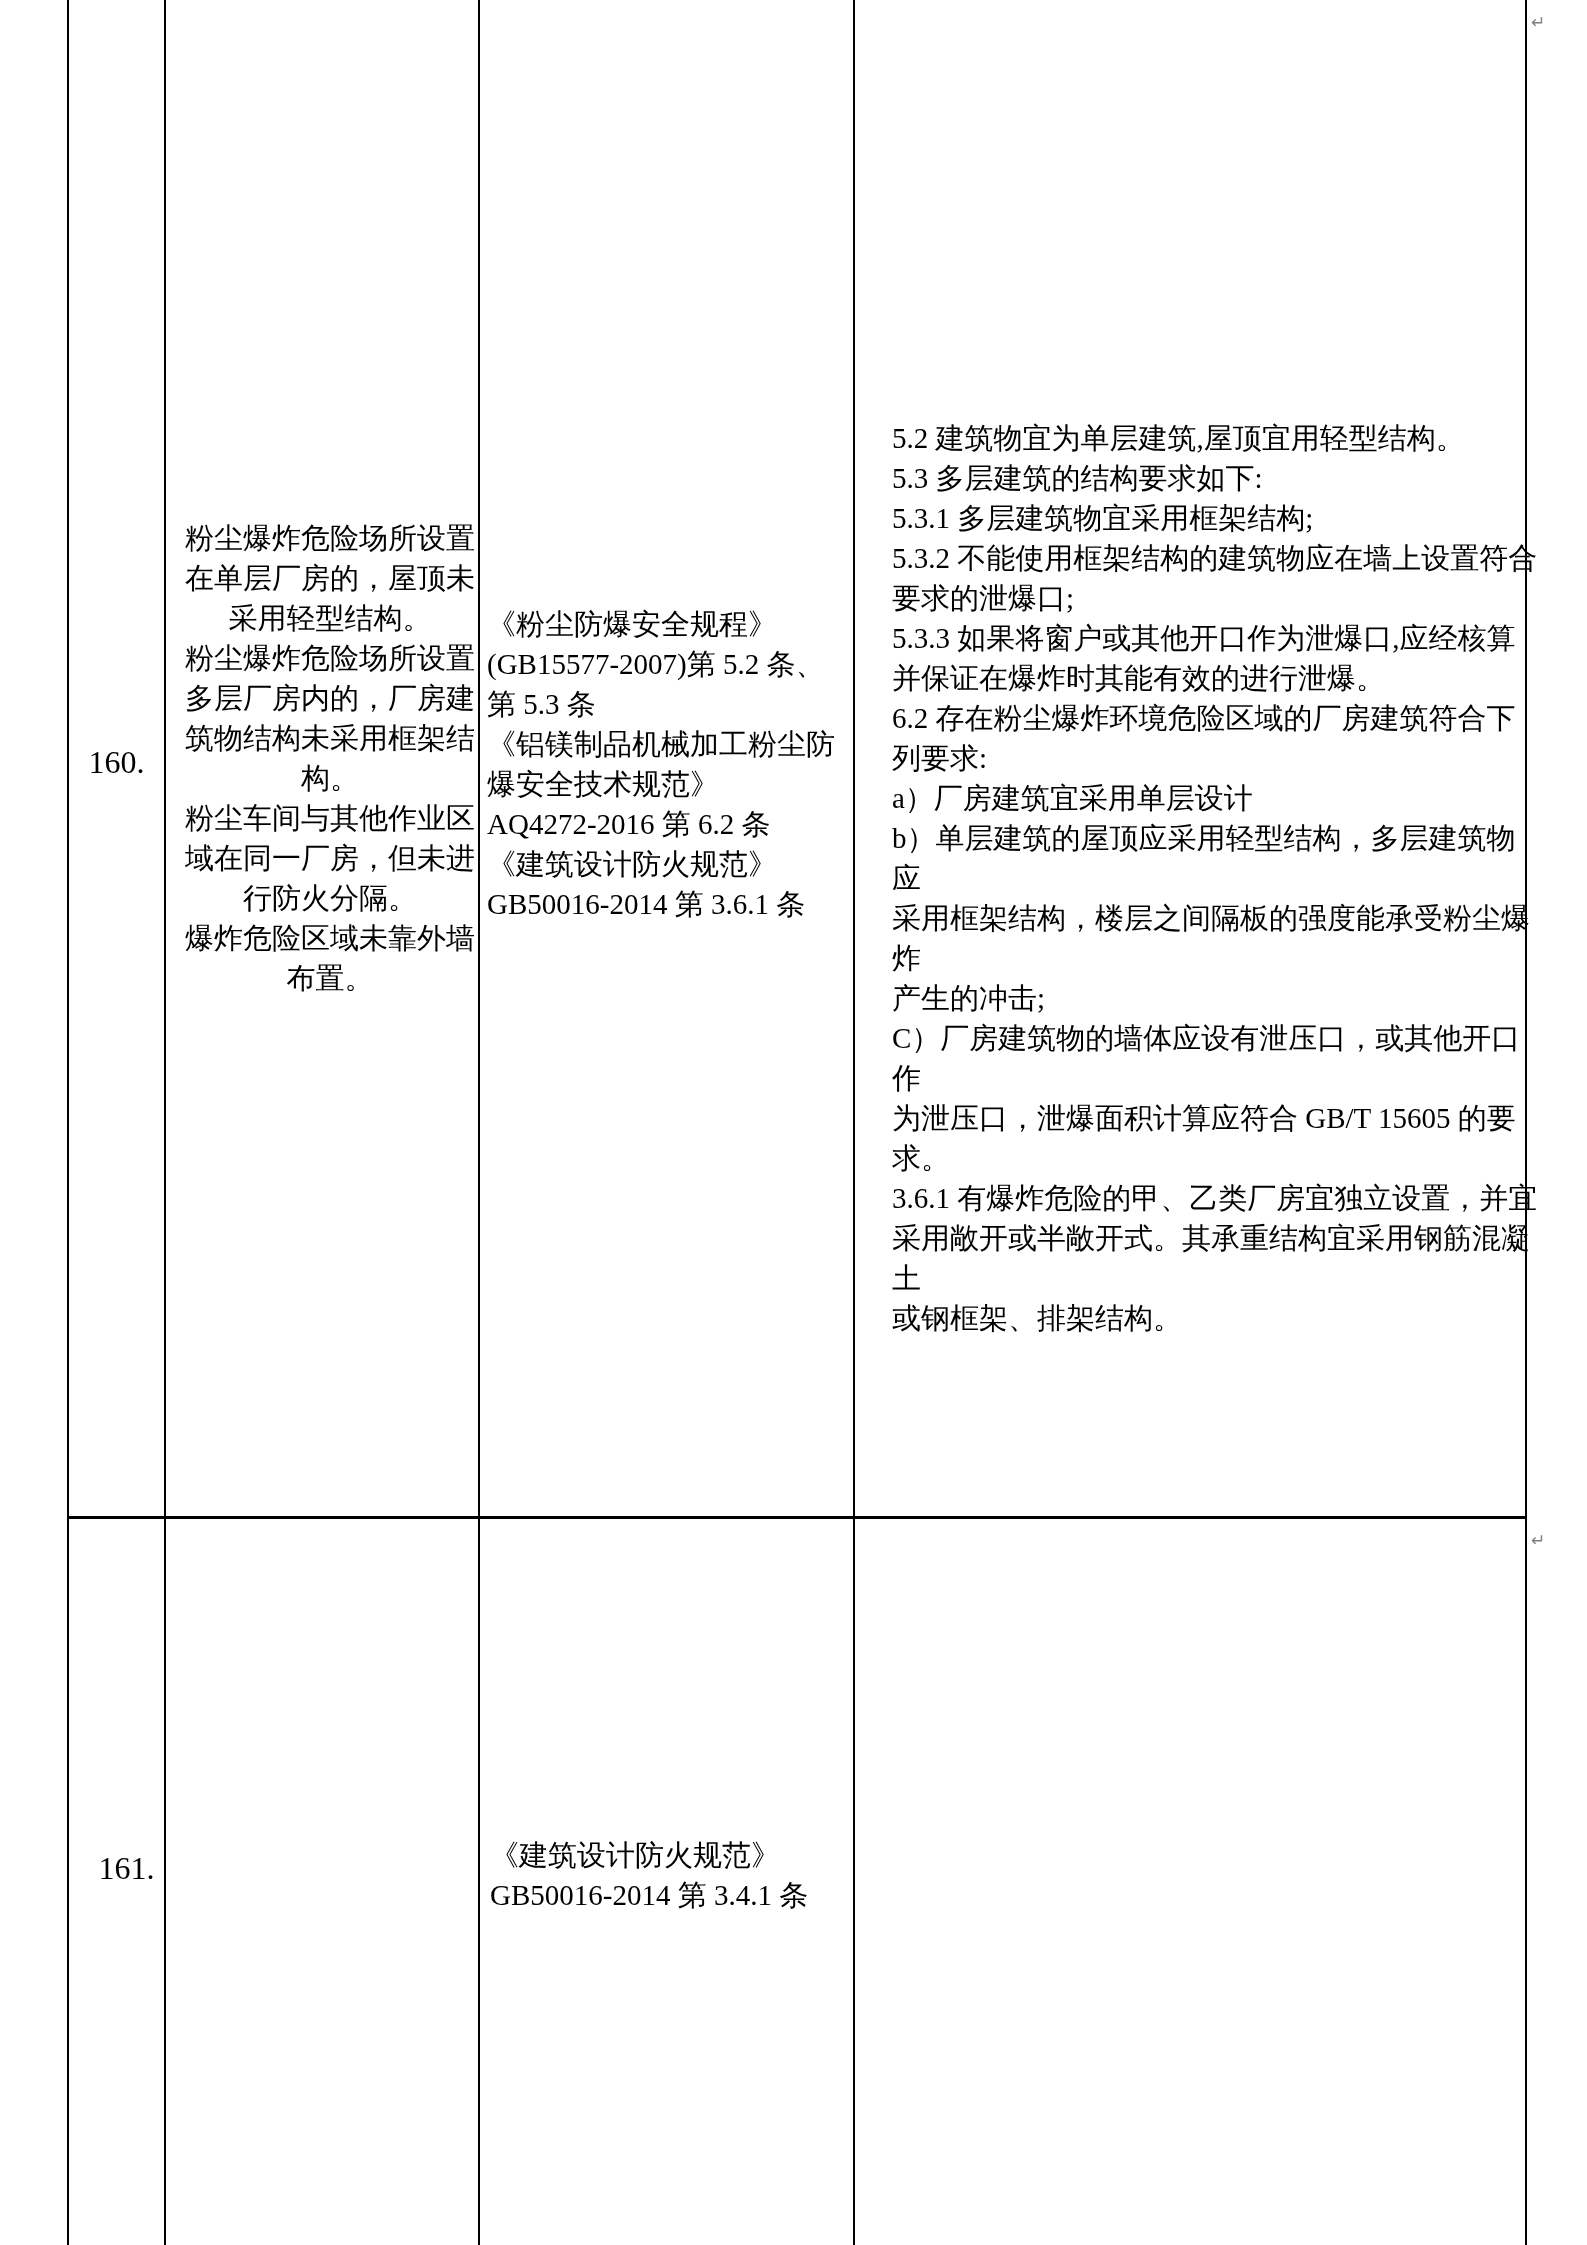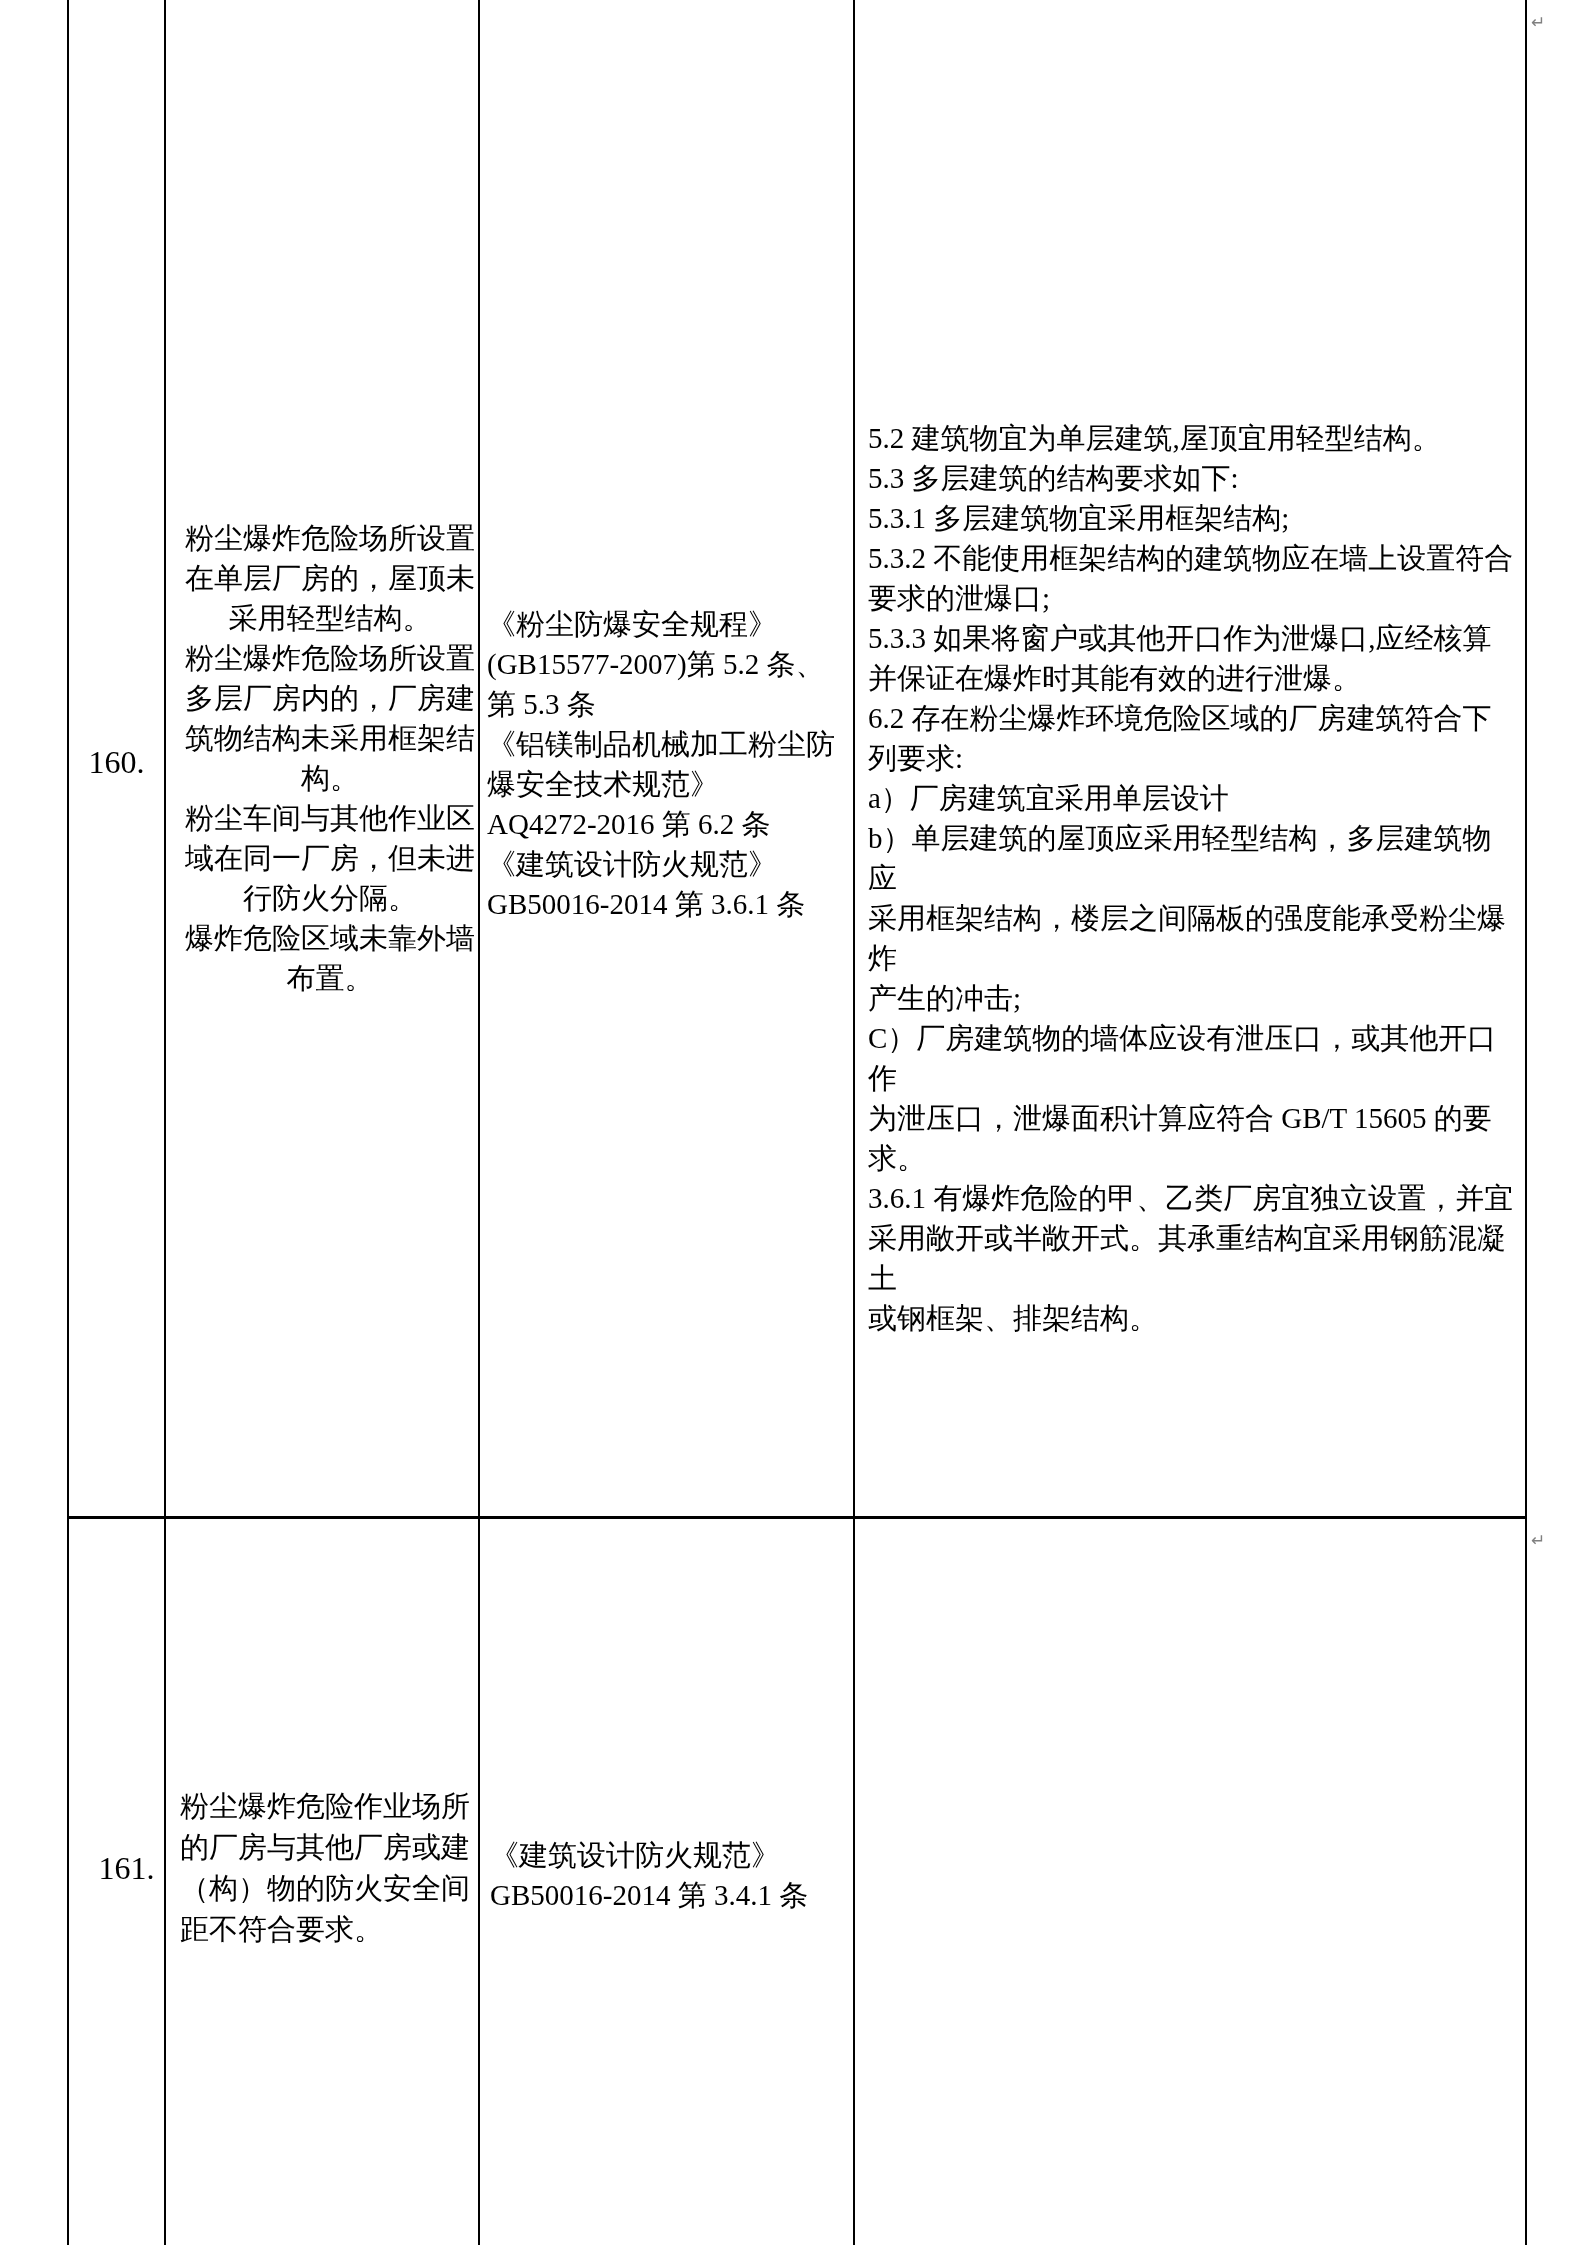--- a/index.html
+++ b/index.html
@@ -40,21 +40,21 @@
     position: absolute;
     font-size: 32px;
     line-height: 34px;
     text-align: center;
     color: #000000;
   }
   
   .r160-num  { left: 68px;  top: 745px;  width: 97px; }
   .r160-desc { left: 180px; top: 518px;  width: 300px; text-align: center; }
   .r160-basis{ left: 487px; top: 604px;  width: 362px; }
-  .r160-req  { left: 868px; top: 418px;  width: 650px; }
+  .r160-req  { left: 892px; top: 418px;  width: 650px; }
   
   .r161-num  { left: 78px;  top: 1851px; width: 97px; }
   .r161-desc { left: 180px; top: 1786px; width: 300px; line-height: 41px; }
   .r161-basis{ left: 490px; top: 1835px; width: 362px; }
   .r161-req  { left: 868px; top: 1813px; width: 650px; line-height: 43px; }
 
   .row-end-mark {
     position: absolute;
     font-size: 17px;
     line-height: 17px;
@@ -110,23 +110,19 @@
 b）单层建筑的屋顶应采用轻型结构，多层建筑物应
 采用框架结构，楼层之间隔板的强度能承受粉尘爆炸
 产生的冲击;
 C）厂房建筑物的墙体应设有泄压口，或其他开口作
 为泄压口，泄爆面积计算应符合 GB/T 15605 的要求。
 3.6.1 有爆炸危险的甲、乙类厂房宜独立设置，并宜
 采用敞开或半敞开式。其承重结构宜采用钢筋混凝土
 或钢框架、排架结构。</div>
 
   <div class="row-number r161-num">161.</div>
-  <div class="cell-text r161-desc">粉尘爆炸危险作业场所
-的厂房与其他厂房或建
-（构）物的防火安全间
-距不符合要求。</div>
   <div class="cell-text r161-basis">《建筑设计防火规范》
 GB50016-2014 第 3.4.1 条</div>
 
   <div class="row-end-mark mark-top">↵</div>
   <div class="row-end-mark mark-mid">↵</div>
 
 </div>
 
 </body></html>

